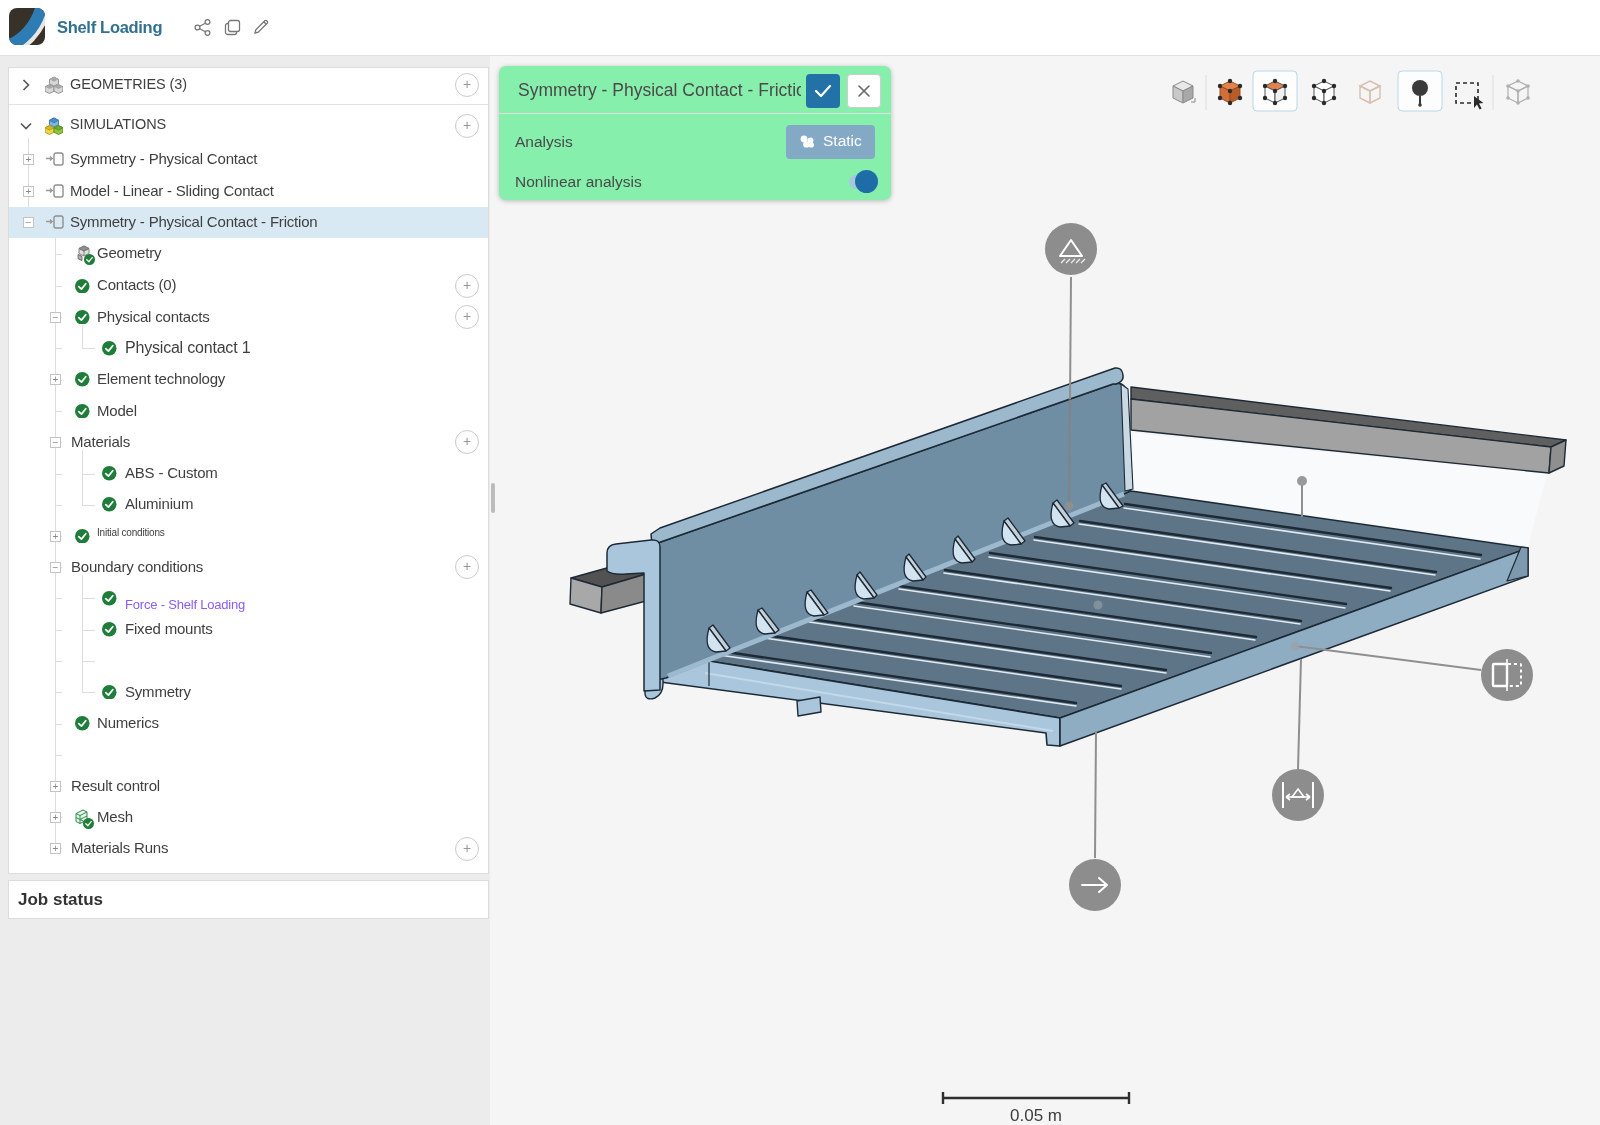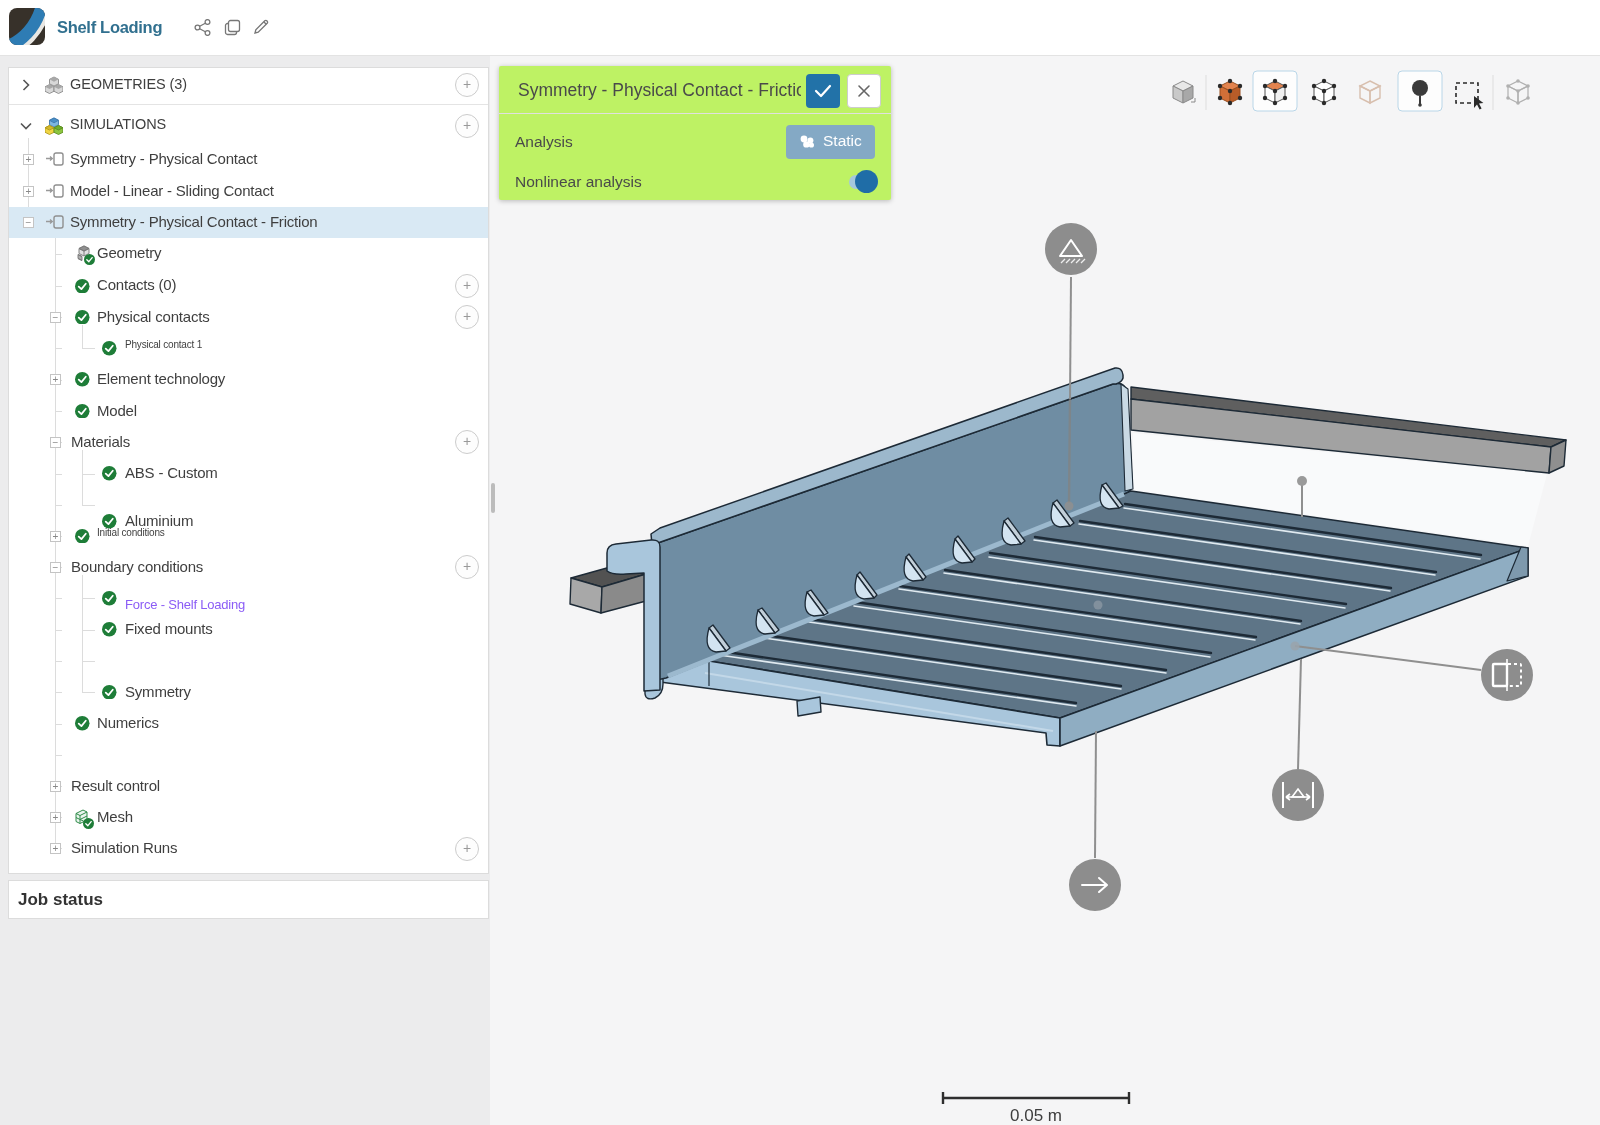--- a/index.html
+++ b/index.html
@@ -314,21 +314,21 @@
       <svg style="position:absolute;left:66px;top:8.4px" width="14.5" height="14.5" viewBox="0 0 14 14">
         <use href="#checkc"></use>
       </svg>
       <div style="position:absolute;left:88px;top:6.2px;font-size:15px;letter-spacing:-.2px;color:#3f3f3f">Physical contacts</div>
       <div style="position:absolute;left:446px;top:3.7px;width:24px;height:24px;border:1px solid #ccc;border-radius:50%;background:#fdfdfd;box-sizing:border-box;font:14px/21px 'Liberation Sans',sans-serif;color:#999;text-align:center">+</div>
     </div>
     <div style="position:absolute;left:0;top:264.8px;width:100%;height:31.3px;">
       <svg style="position:absolute;left:93px;top:8.4px" width="14.5" height="14.5" viewBox="0 0 14 14">
         <use href="#checkc"></use>
       </svg>
-      <div style="position:absolute;left:116px;top:6.2px;font-size:10px;letter-spacing:-.2px;color:#3f3f3f">Physical contact 1</div>
+      <div style="position:absolute;left:116px;top:6.2px;font-size:16px;letter-spacing:-.2px;color:#3f3f3f">Physical contact 1</div>
     </div>
     <div style="position:absolute;left:0;top:296.1px;width:100%;height:31.3px;">
       <div style="position:absolute;left:41px;top:10.2px;width:11px;height:11px;border:1px solid #c4c4c4;background:#fff;box-sizing:border-box;font:10px/9px 'Liberation Sans',sans-serif;color:#888;text-align:center">+</div>
       <svg style="position:absolute;left:66px;top:8.4px" width="14.5" height="14.5" viewBox="0 0 14 14">
         <use href="#checkc"></use>
       </svg>
       <div style="position:absolute;left:88px;top:6.2px;font-size:15px;letter-spacing:-.2px;color:#3f3f3f">Element technology</div>
     </div>
     <div style="position:absolute;left:0;top:327.4px;width:100%;height:31.3px;">
       <svg style="position:absolute;left:66px;top:8.4px" width="14.5" height="14.5" viewBox="0 0 14 14">
@@ -340,21 +340,21 @@
       <div style="position:absolute;left:41px;top:10.2px;width:11px;height:11px;border:1px solid #c4c4c4;background:#fff;box-sizing:border-box;font:10px/9px 'Liberation Sans',sans-serif;color:#888;text-align:center">−</div>
       <div style="position:absolute;left:62px;top:6.2px;font-size:15px;letter-spacing:-.2px;color:#3f3f3f">Materials</div>
       <div style="position:absolute;left:446px;top:3.7px;width:24px;height:24px;border:1px solid #ccc;border-radius:50%;background:#fdfdfd;box-sizing:border-box;font:14px/21px 'Liberation Sans',sans-serif;color:#999;text-align:center">+</div>
     </div>
     <div style="position:absolute;left:0;top:389.9px;width:100%;height:31.3px;text-align:center;">
       <svg style="position:absolute;left:93px;top:8.4px" width="14.5" height="14.5" viewBox="0 0 14 14">
         <use href="#checkc"></use>
       </svg>
       <div style="position:absolute;left:116px;top:6.2px;font-size:15px;letter-spacing:-.2px;color:#3f3f3f">ABS - Custom</div>
     </div>
-    <div style="position:absolute;left:0;top:421.1px;width:100%;height:31.3px;margin-top:17px;">
+    <div style="position:absolute;left:0;top:421.1px;width:100%;height:31.3px;">
       <svg style="position:absolute;left:93px;top:8.4px" width="14.5" height="14.5" viewBox="0 0 14 14">
         <use href="#checkc"></use>
       </svg>
       <div style="position:absolute;left:116px;top:6.2px;font-size:15px;letter-spacing:-.2px;color:#3f3f3f">Aluminium</div>
     </div>
     <div style="position:absolute;left:0;top:452.4px;width:100%;height:31.3px;">
       <div style="position:absolute;left:41px;top:10.2px;width:11px;height:11px;border:1px solid #c4c4c4;background:#fff;box-sizing:border-box;font:10px/9px 'Liberation Sans',sans-serif;color:#888;text-align:center">+</div>
       <svg style="position:absolute;left:66px;top:8.4px" width="14.5" height="14.5" viewBox="0 0 14 14">
         <use href="#checkc"></use>
       </svg>
@@ -398,21 +398,21 @@
       <svg style="position:absolute;left:64px;top:6.7px" width="17" height="17" viewBox="0 0 17 17">
         <use href="#meshcube"></use>
       </svg>
       <svg style="position:absolute;left:74px;top:16.1px" width="11" height="11" viewBox="0 0 14 14">
         <use href="#checkc"></use>
       </svg>
       <div style="position:absolute;left:88px;top:6.2px;font-size:15px;letter-spacing:-.2px;color:#3f3f3f">Mesh</div>
     </div>
     <div style="position:absolute;left:0;top:764.9px;width:100%;height:31.3px;">
       <div style="position:absolute;left:41px;top:10.2px;width:11px;height:11px;border:1px solid #c4c4c4;background:#fff;box-sizing:border-box;font:10px/9px 'Liberation Sans',sans-serif;color:#888;text-align:center">+</div>
-      <div style="position:absolute;left:62px;top:6.2px;font-size:15px;letter-spacing:-.2px;color:#3f3f3f">Simulation Runs</div>
+      <div style="position:absolute;left:62px;top:6.2px;font-size:15px;letter-spacing:-.2px;color:#3f3f3f">Materials Runs</div>
       <div style="position:absolute;left:446px;top:3.7px;width:24px;height:24px;border:1px solid #ccc;border-radius:50%;background:#fdfdfd;box-sizing:border-box;font:14px/21px 'Liberation Sans',sans-serif;color:#999;text-align:center">+</div>
     </div>
     <div style="position:absolute;left:0;top:36px;width:100%;height:1px;background:#e4e4e4"></div>
 </div>
 <div style="position:absolute;left:491px;top:483px;width:4px;height:30px;background:#bcbcbc;border-radius:2px"></div>
 <div style="position:absolute;left:8px;top:880px;width:481px;height:39px;background:#fff;border:1px solid #dcdcdc;box-sizing:border-box">
   <div style="position:absolute;left:9px;top:9px;font-size:17px;font-weight:bold;color:#333">Job status</div>
 </div>
 
 <div style="position:absolute;left:0;top:0;width:100%;height:55px;background:#fff;border-bottom:1px solid #e3e3e3">
@@ -438,21 +438,21 @@
       </g>
     </svg>
   <svg style="position:absolute;left:252px;top:18px" width="18" height="18" viewBox="0 0 18 18">
       <g stroke="#777" stroke-width="1.3" fill="none">
         <path d="M3 15 L3.8 11.8 L12.8 2.8 A1.4 1.4 0 0 1 14.8 2.8 L15.2 3.2 A1.4 1.4 0 0 1 15.2 5.2 L6.2 14.2 L3 15 Z"></path>
         <path d="M11.8 3.8 L14.2 6.2"></path>
       </g>
     </svg>
 </div>
 
-<div style="position:absolute;left:499px;top:66px;width:392px;height:134px;background:#bef264;border-radius:2px;box-shadow:0 1px 5px rgba(0,0,0,.25)">
+<div style="position:absolute;left:499px;top:66px;width:392px;height:134px;background:#86efac;border-radius:7px;box-shadow:0 1px 5px rgba(0,0,0,.25)">
   <div style="position:absolute;left:0;top:0;width:100%;height:47px;border-bottom:1px solid #e0e0e0">
     <div style="position:absolute;left:19px;top:14px;font-size:17.5px;color:#4a4a4a;white-space:nowrap;width:283px;overflow:hidden">Symmetry - Physical Contact - Frictio</div>
     <div style="position:absolute;left:307px;top:8px;width:34px;height:34px;background:#2272a8;border-radius:4px">
       <svg style="position:absolute;left:8px;top:9px" width="18" height="16">
           <path d="M2 8 L7 13 L16 3" stroke="#fff" stroke-width="2.2" fill="none" stroke-linecap="round" stroke-linejoin="round"></path>
         </svg>
     </div>
     <div style="position:absolute;left:348px;top:8px;width:34px;height:34px;background:#fff;border:1px solid #ccc;border-radius:4px;box-sizing:border-box">
       <svg style="position:absolute;left:9px;top:9px" width="14" height="14">
           <path d="M2 2 L12 12 M12 2 L2 12" stroke="#666" stroke-width="1.6" fill="none" stroke-linecap="round"></path>

